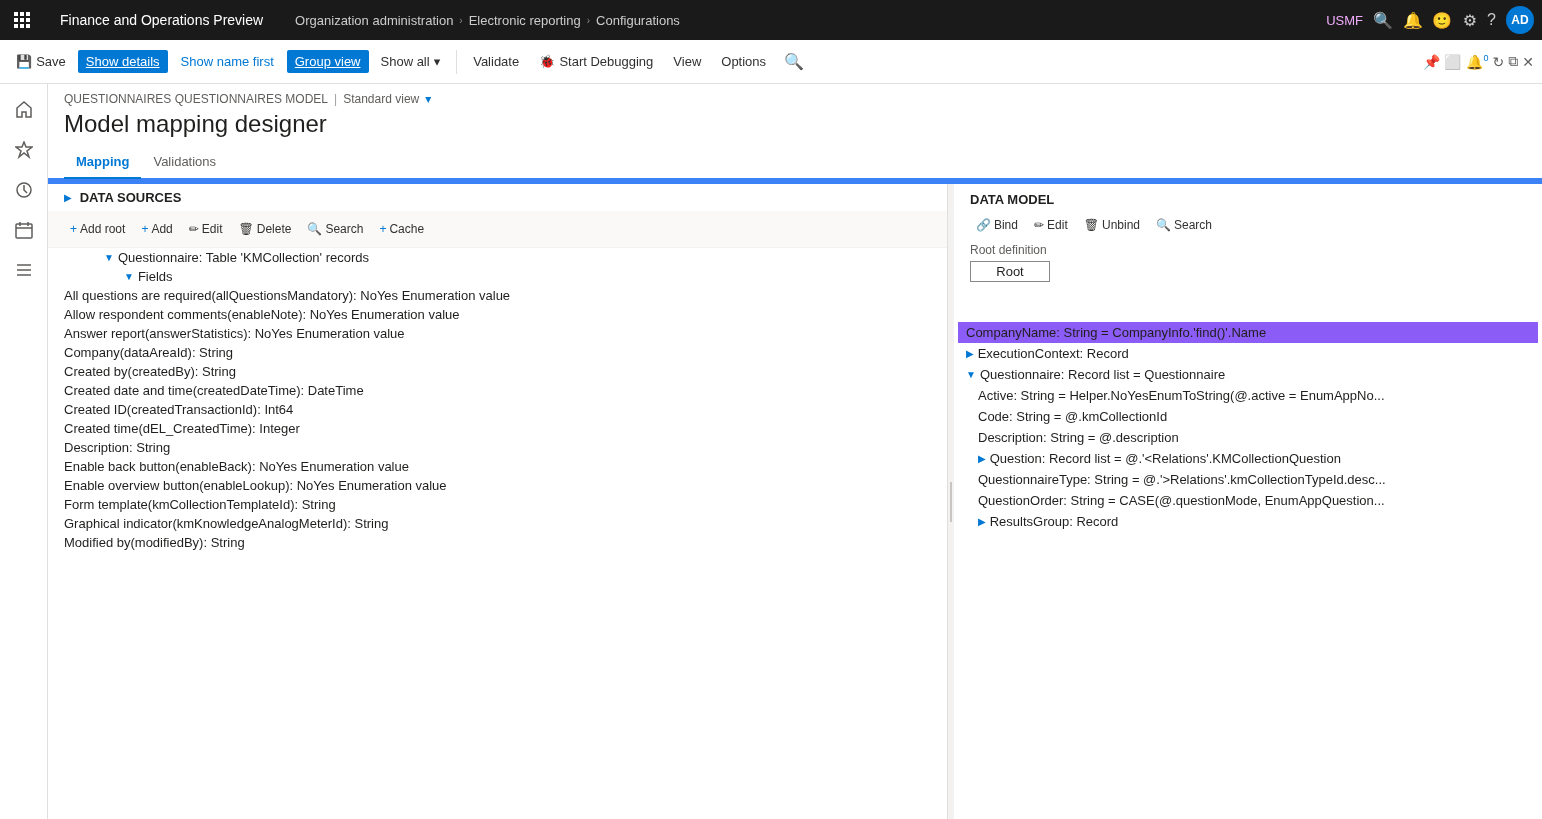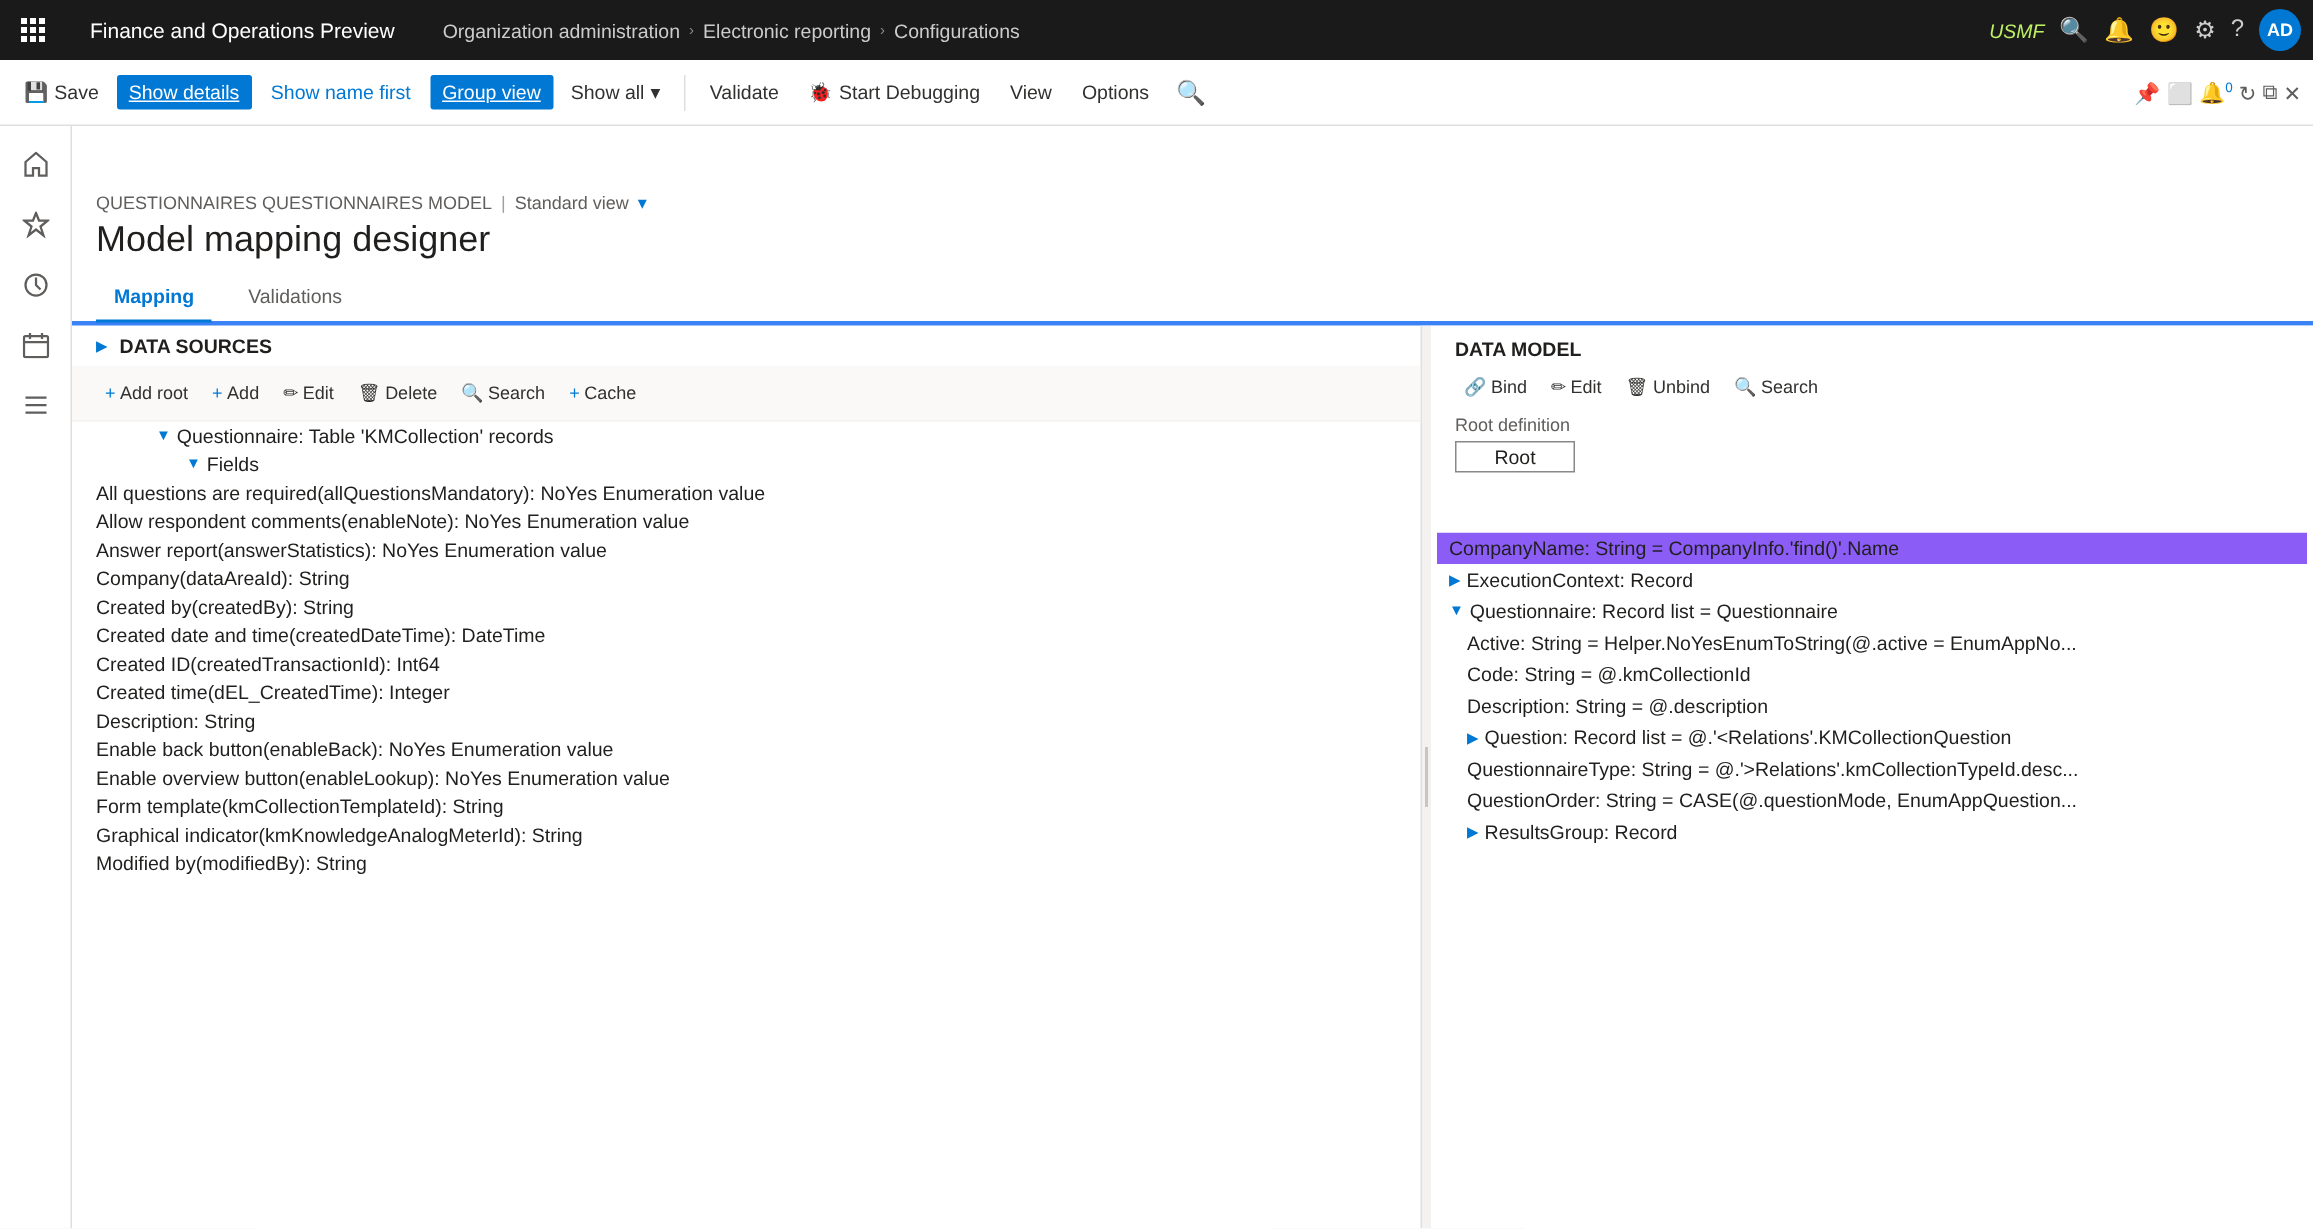--- a/index.html
+++ b/index.html
@@ -15,21 +15,21 @@
       color: #fff;
       gap: 24px;
     }
     .top-nav .app-grid-icon { width: 28px; height: 28px; display: flex; align-items: center; justify-content: center; cursor: pointer; }
     .top-nav .app-title { font-size: 14px; color: #fff; font-weight: 400; margin-right: 8px; }
     .top-nav .breadcrumb { display: flex; align-items: center; gap: 6px; color: #ccc; font-size: 13px; justify-content: flex-end; }
     .top-nav .breadcrumb span { cursor: pointer; }
     .top-nav .breadcrumb-sep { color: #888; font-size: 10px; }
     .top-nav-right { margin-left: auto; display: flex; align-items: center; gap: 10px; }
     .top-nav-right .nav-icon { color: #ccc; cursor: pointer; font-size: 16px; }
-    .top-nav-right .company { color: #bef264; font-size: 13px; font-style: italic; }
+    .top-nav-right .company { color: #f0abfc; font-size: 13px; }
     .top-nav-right .user-avatar { width: 28px; height: 28px; background: #0078d4; border-radius: 50%; display: flex; align-items: center; justify-content: center; color: #fff; font-size: 12px; font-weight: 600; }
 
     
     .toolbar {
       background: #fff;
       border-bottom: 1px solid #e1dfdd;
       height: 44px;
       display: flex;
       align-items: center;
       padding: 0 8px;
@@ -80,38 +80,38 @@
 
     
     .breadcrumb-bar {
       padding: 8px 16px 0 16px;
       display: flex;
       align-items: center;
       gap: 6px;
       color: #605e5c;
       font-size: 12px;
     }
-    .breadcrumb-bar span { cursor: pointer; margin-top: 36px; }
+    .breadcrumb-bar span { cursor: pointer; }
     .breadcrumb-bar .sep { color: #a19f9d; }
 
     
     .page-title {
       padding: 4px 16px 8px 16px;
       font-size: 24px;
       font-weight: 300;
       color: #201f1e;
     }
 
     
     .tabs-row {
       display: flex;
       align-items: center;
       padding: 0 16px;
-      border-bottom: 3px solid #3b82f6;
-      gap: 12px;
+      border-bottom: 6px solid #3b82f6;
+      gap: 0;
     }
     .tab {
       padding: 8px 12px;
       cursor: pointer;
       font-size: 13px;
       color: #605e5c;
       border-bottom: 2px solid transparent;
       margin-bottom: -1px;
     }
     .tab.active { color: #0078d4; border-bottom: 2px solid #0078d4; font-weight: 600; }

